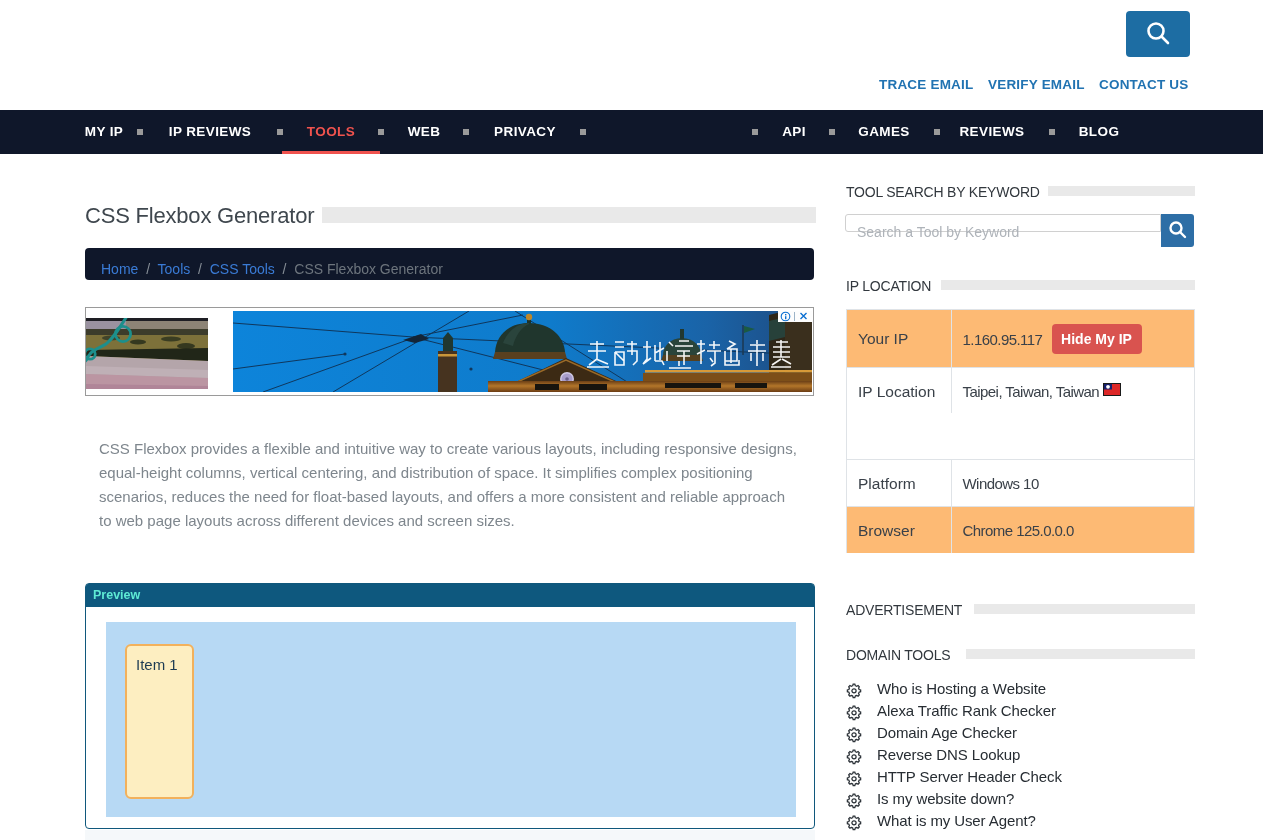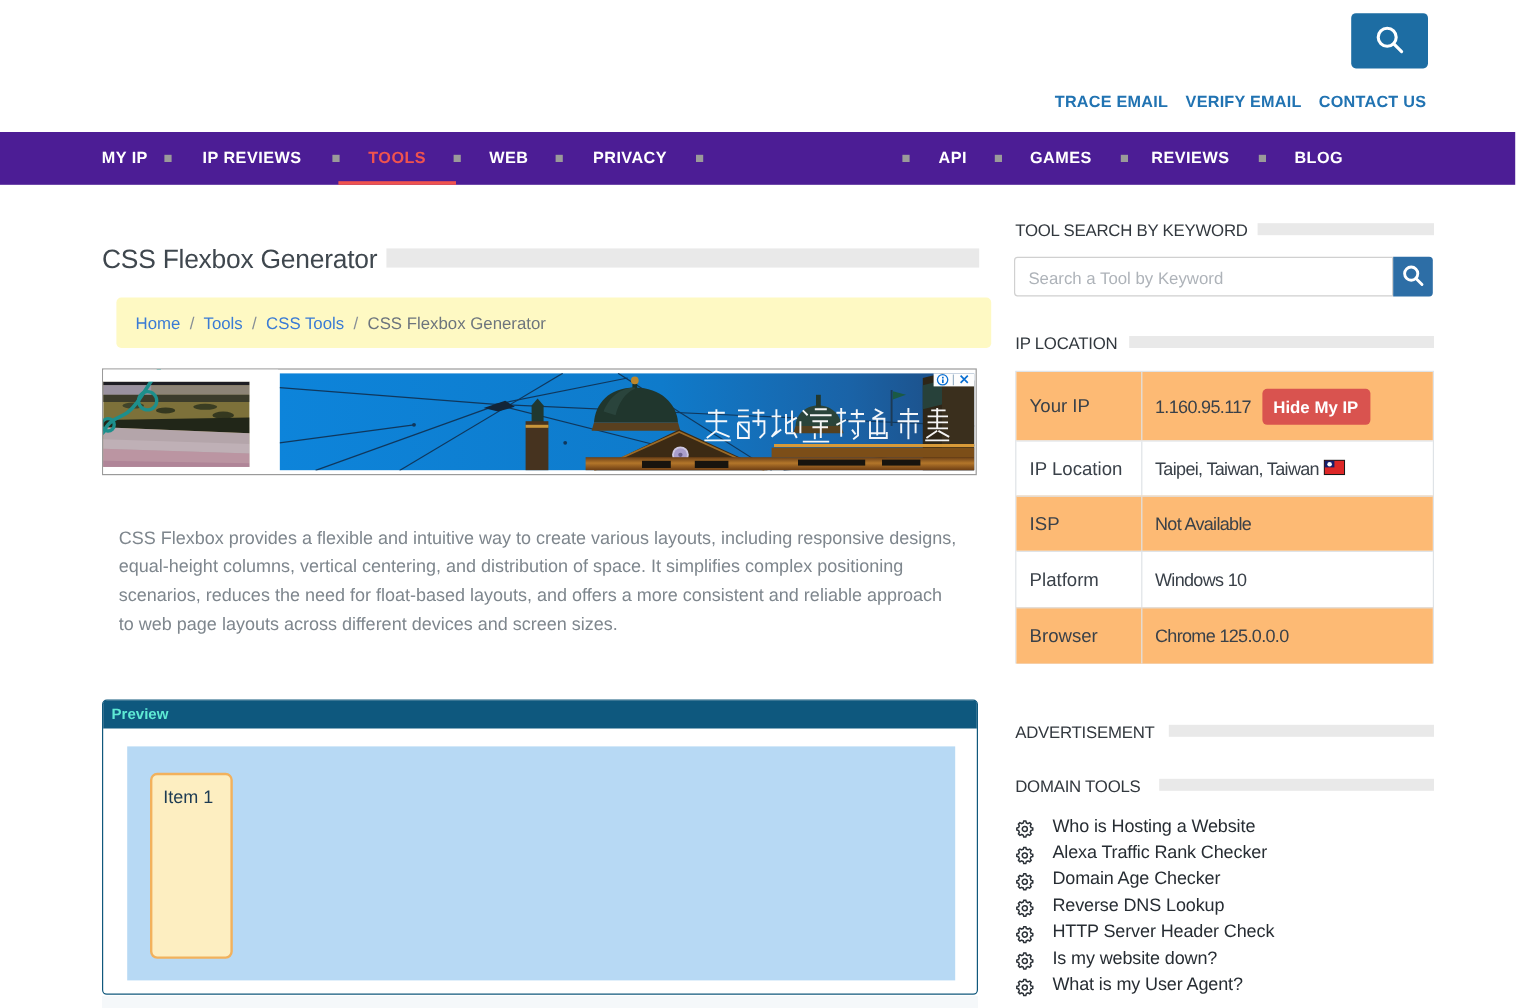--- a/index.html
+++ b/index.html
@@ -5,45 +5,45 @@
 html,body{margin:0;padding:0;}
 body{font-family:"Liberation Sans",sans-serif;background:#fff;}
 #page{position:relative;width:1263px;height:840px;overflow:hidden;background:#fff;}
 .abs{position:absolute;}
 
 #searchbox{position:absolute;left:760px;top:11px;width:366px;height:46px;border:1px solid #cfcfcf;border-right:none;border-radius:4px 0 0 4px;box-sizing:border-box;background:#fff;}
 #searchbox span{position:absolute;left:12px;top:12px;font-size:17px;color:#a6a6a6;}
 #searchbtn{position:absolute;left:1126px;top:11px;width:64px;height:46px;background:#1d6da3;border-radius:4px;}
 .toplink{position:absolute;top:77px;font-size:13.5px;font-weight:bold;color:#2173b2;letter-spacing:.2px;}
 
-#nav{position:absolute;left:0;top:110px;width:1263px;height:43.5px;background:#4c1d95;}
+#nav{position:absolute;left:0;top:110px;width:1263px;height:43.5px;background:#0f172a;}
 .nitem{position:absolute;top:0;height:43.5px;line-height:43.5px;color:#fff;font-size:13.5px;font-weight:bold;letter-spacing:.4px;white-space:nowrap;transform:translateX(-50%);}
 .nsep{position:absolute;top:19px;width:6px;height:6px;background:#9a9a9a;transform:translateX(-50%);}
 #tools-underline{position:absolute;left:282px;top:40.5px;width:98px;height:3px;background:#f0534e;}
 .nred{color:#f0534e;}
 
 #h1{position:absolute;left:85px;top:203px;font-size:22px;color:#3f474e;letter-spacing:-.2px;}
 .gbar{position:absolute;background:#e9e9e9;height:16px;}
-#crumb{position:absolute;left:97px;top:248px;width:729px;height:42px;background:#fef9c3;border-radius:4px;box-sizing:border-box;}
+#crumb{position:absolute;left:85px;top:248px;width:729px;height:32px;background:#0f172a;border-radius:4px;box-sizing:border-box;}
 #crumb .in{position:absolute;left:16px;top:13px;font-size:14px;color:#868e96;}
 #crumb a{color:#3a7bd5;text-decoration:none;}
 #crumb .cur{color:#6d757d;}
 #para{position:absolute;left:99px;top:437px;width:720px;font-size:15px;line-height:24px;color:#7e868d;}
 
 #ad{position:absolute;left:85px;top:307px;width:729px;height:89px;border:1px solid #9a9a9a;box-sizing:border-box;background:#fff;}
 
 #panel{position:absolute;left:85px;top:583px;width:730px;height:246px;border:1.5px solid #10587c;border-radius:4px;box-sizing:border-box;background:#fff;}
 #panelhead{position:absolute;left:0;top:0;width:100%;height:23px;background:#0e587e;border-radius:2px 2px 0 0;}
 #panelhead span{position:absolute;left:7px;top:4px;color:#5eead4;font-size:12.5px;font-weight:bold;}
 #flexarea{position:absolute;left:20px;top:38px;width:690px;height:195px;background:#b7d9f4;}
 #item1{position:absolute;left:19px;top:22px;width:69px;height:155px;background:#fdeec1;border:2px solid #f2b15c;border-radius:6px;box-sizing:border-box;}
 #item1 span{position:absolute;left:9px;top:10px;font-size:15px;color:#1d3b53;}
 
 .shead{position:absolute;font-size:14px;color:#32383e;letter-spacing:-.2px;}
-#sb-input{position:absolute;left:845px;top:214px;width:316px;height:33px;border:1px solid #d0d0d0;border-radius:3px 0 0 3px;box-sizing:border-box;background:#fff;}
+#sb-input{position:absolute;left:845px;top:214px;width:316px;height:18px;border:1px solid #d0d0d0;border-radius:3px 0 0 3px;box-sizing:border-box;background:#fff;}
 #sb-input span{position:absolute;left:11px;top:9px;font-size:14px;color:#aeb3b9;}
 #sb-btn{position:absolute;left:1160.5px;top:214px;width:33px;height:33px;background:#2d6ea6;border-radius:0 3px 3px 0;}
 #iptable{position:absolute;left:845.5px;top:309px;width:349px;height:243.5px;border:1px solid #dfe3e7;box-sizing:border-box;}
 .trow{position:absolute;left:0;width:100%;box-sizing:border-box;}
 .todd{background:#fdba74;}
 .tlabel{position:absolute;left:11.5px;font-size:15.5px;color:#3a4149;}
 .tval{position:absolute;left:116px;font-size:15px;letter-spacing:-.55px;color:#3a4149;white-space:nowrap;}
 .cdiv{position:absolute;left:104px;top:0;width:1px;height:100%;background:#dfe3e7;}
 #hidebtn{position:absolute;left:205px;top:13.5px;width:90px;height:30px;background:#d9534f;border-radius:4px;color:#fff;font-size:14px;font-weight:bold;text-align:center;line-height:30px;}
 .dlink{position:absolute;left:877px;font-size:15px;letter-spacing:-.1px;color:#272d33;white-space:nowrap;}
@@ -253,25 +253,20 @@
       <div class="cdiv"></div>
       <span class="tlabel" style="top:15px;">IP Location</span>
       <span class="tval" style="top:15px;">Taipei, Taiwan, Taiwan</span>
       <svg style="position:absolute;left:256px;top:15px;" width="18" height="13" viewBox="0 0 18 13">
           <rect x="0" y="0" width="18" height="13" fill="#1a1a1a"></rect>
           <rect x="1" y="1" width="16" height="11" fill="#dd2727"></rect>
           <rect x="1" y="1" width="8" height="5.5" fill="#151f6d"></rect>
           <circle cx="5" cy="3.8" r="1.9" fill="#fff"></circle>
         </svg>
     </div>
-    <div class="trow todd" style="top:102.5px;height:46.5px;border-top:1px solid #dfe3e7;">
-      <div class="cdiv"></div>
-      <span class="tlabel" style="top:15px;">ISP</span>
-      <span class="tval" style="top:15px;">Not Available</span>
-    </div>
     <div class="trow" style="top:149px;height:47px;border-top:1px solid #dfe3e7;">
       <div class="cdiv"></div>
       <span class="tlabel" style="top:15px;">Platform</span>
       <span class="tval" style="top:15px;">Windows 10</span>
     </div>
     <div class="trow todd" style="top:196px;height:47px;border-top:1px solid #dfe3e7;text-align:center;">
       <div class="cdiv"></div>
       <span class="tlabel" style="top:15px;">Browser</span>
       <span class="tval" style="top:15px;">Chrome 125.0.0.0</span>
     </div>

